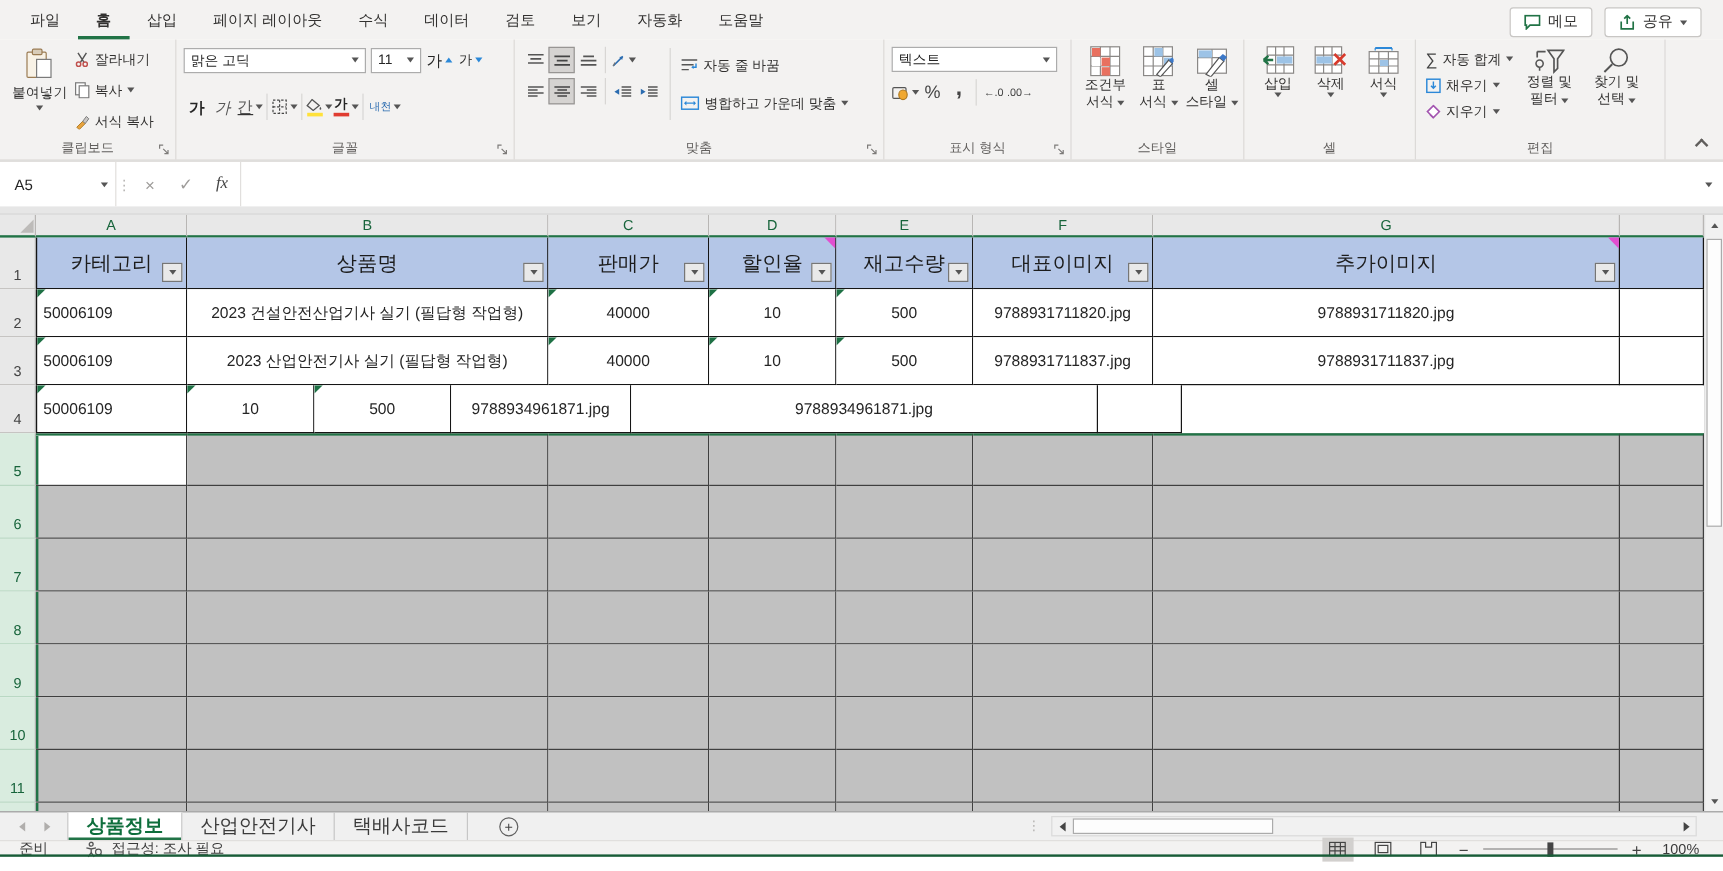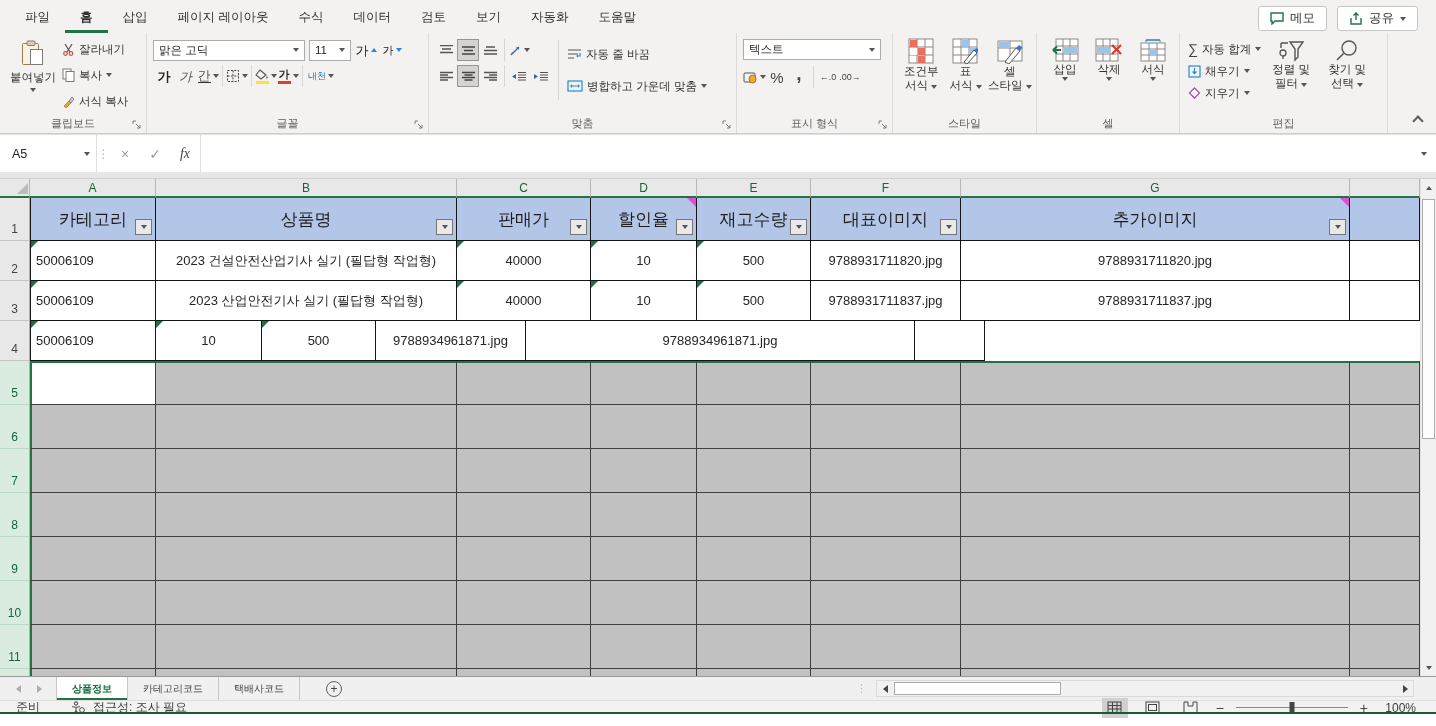--- a/index.html
+++ b/index.html
@@ -66,21 +66,21 @@
 .blackleft{border-left:1px solid #151515}
 
 .vscroll{position:absolute;top:179px;left:1420px;width:16px;height:497px;background:#F1F1F1;border-left:1px solid #E1E1E1}
 .vs-btn{position:absolute;left:0;width:16px;height:17px;display:flex;align-items:center;justify-content:center}
 .vs-thumb{position:absolute;left:1px;width:13px;top:20px;height:240px;background:#FDFDFD;border:1px solid #ABABAB}
 
 .tabbar{position:absolute;top:676px;left:0;right:0;height:24px;background:#F0F0F0;border-top:1px solid #9A9A9A;display:flex;align-items:stretch}
 .nav-arrows{display:flex;align-items:center;gap:16px;padding:0 14px 0 16px}
 .nav-arrows .tri-l{border-right-color:#B0AEAC}
 .nav-arrows .tri-r{border-left-color:#B0AEAC}
-.sheettab{display:flex;align-items:center;padding:0 15px;font-size:10px;color:#3B3B3B;border-right:1px solid #C6C6C6}
+.sheettab{display:flex;align-items:center;padding:0 15px;font-size:16px;color:#3B3B3B;border-right:1px solid #C6C6C6}
 .sheettab.active{background:#fff;color:#0E6E3C;font-weight:bold;box-shadow:inset 0 -2px 0 #217346;border-left:1px solid #C6C6C6}
 .newsheet{width:16px;height:16px;border:1px solid #5F5F5F;border-radius:50%;display:flex;align-items:center;justify-content:center;align-self:center;margin-left:26px;font-size:12px;color:#444;line-height:1}
 .hs-handle{align-self:center;margin-left:auto;color:#B5B3B1;font-size:11px;letter-spacing:1px;margin-right:8px}
 .hscroll{position:relative;align-self:center;height:17px;width:538px;margin-right:22px;background:#F1F1F1;border:1px solid #DADADA;display:flex;align-items:center}
 .hs-btn{width:16px;height:100%;display:flex;align-items:center;justify-content:center}
 .hs-thumb{position:absolute;left:17px;top:1px;height:13px;width:167px;background:#FDFDFD;border:1px solid #ABABAB}
 .hs-right{position:absolute;right:0;top:0;height:100%}
 
 .statusbar{position:absolute;top:700px;left:0;right:0;height:14px;background:#F3F2F1;border-top:1px solid #E1DFDD;display:flex;align-items:center;padding:0 16px;font-size:12px;color:#3B3B3B}
 .statusbar:after{content:"";position:absolute;left:0;right:0;bottom:0;height:2px;background:#185C37}
@@ -179,21 +179,21 @@
         <span>서식 복사</span>
       </div>
     </div>
     <span class="rgroup-label">클립보드</span>
     <span class="launcher"><svg width="10" height="10" viewBox="0 0 10 10">
           <path d="M1 4V1h3M4 4l4 4M8 5v3H5" fill="none" stroke="#605E5C"></path>
         </svg></span>
   </div>
 
   <div class="rgroup" style="width:282px">
-    <div class="vcol" style="width:100%;gap:4px;padding-top:3px">
+    <div class="vcol" style="width:100%;gap:17px;padding-top:3px">
       <div style="display:flex;gap:4px;align-items:center">
         <div class="combo" style="width:152px">
           <span class="flex">맑은 고딕</span>
           <span class="tri-d"></span>
         </div>
         <div class="combo" style="width:42px">
           <span class="flex">11</span>
           <span class="tri-d"></span>
         </div>
         <div class="tbtn">
@@ -725,21 +725,21 @@
 
 <div class="tabbar">
   <div class="nav-arrows">
     <span class="tri-l"></span>
     <span class="tri-r"></span>
   </div>
   <div class="sheettab active">
       <span>상품정보</span>
     </div>
   <div class="sheettab">
-      <span>카테고리코드</span>
+      <span>산업안전기사</span>
     </div>
   <div class="sheettab">
       <span>택배사코드</span>
     </div>
   <div class="newsheet">
       <span>+</span>
     </div>
   <div class="hs-handle">⋮</div>
   <div class="hscroll">
     <div class="hs-btn">

